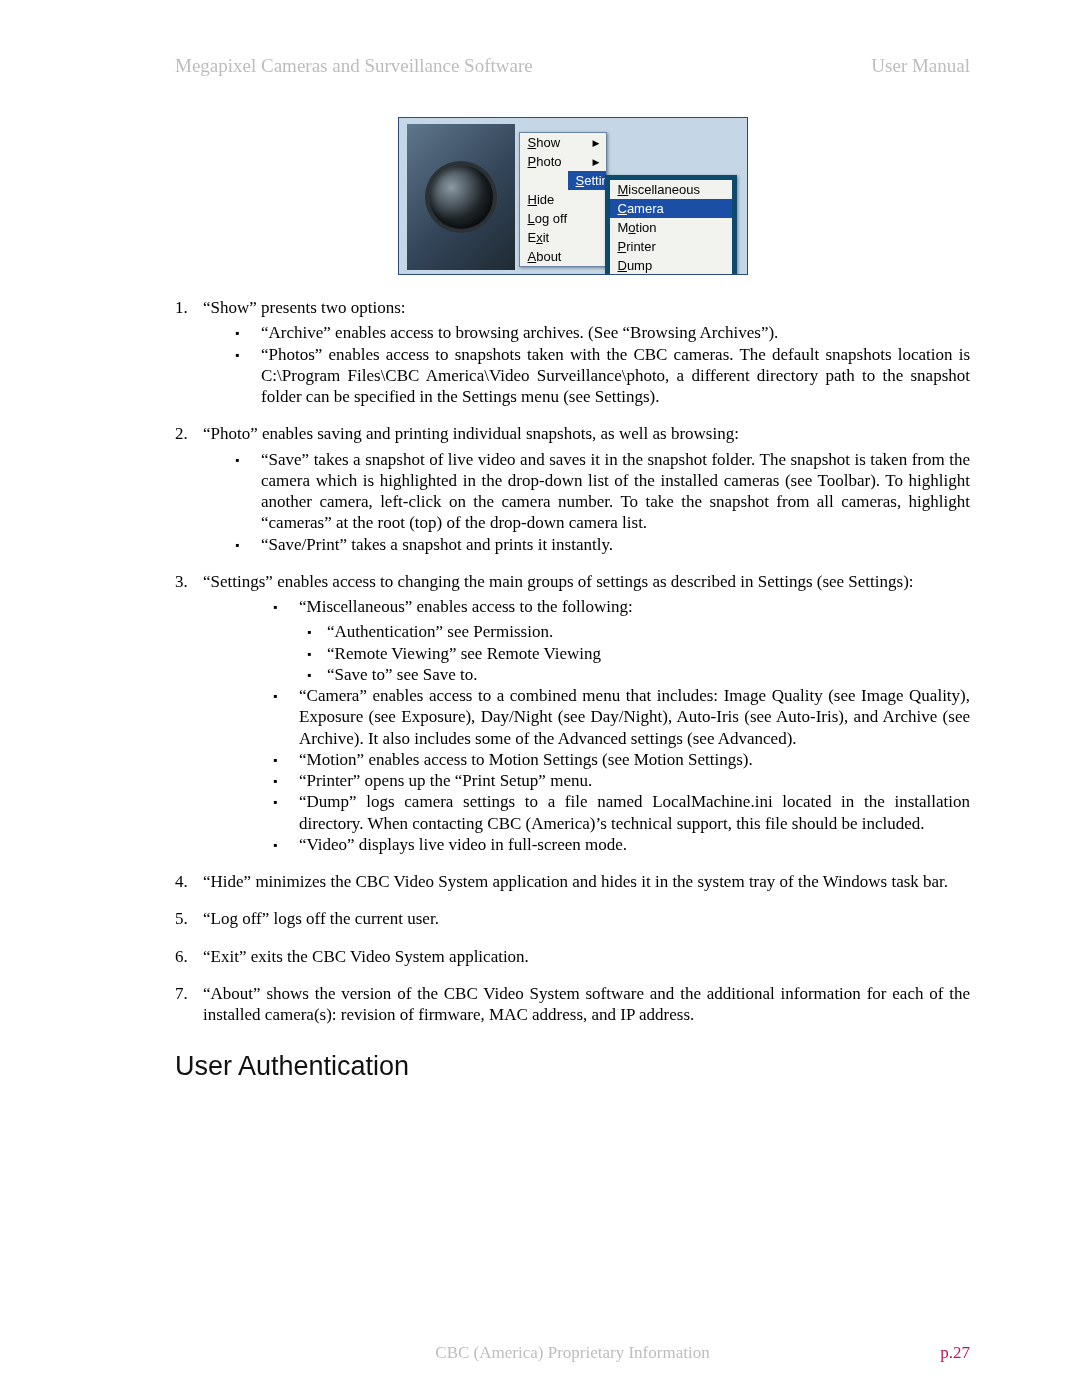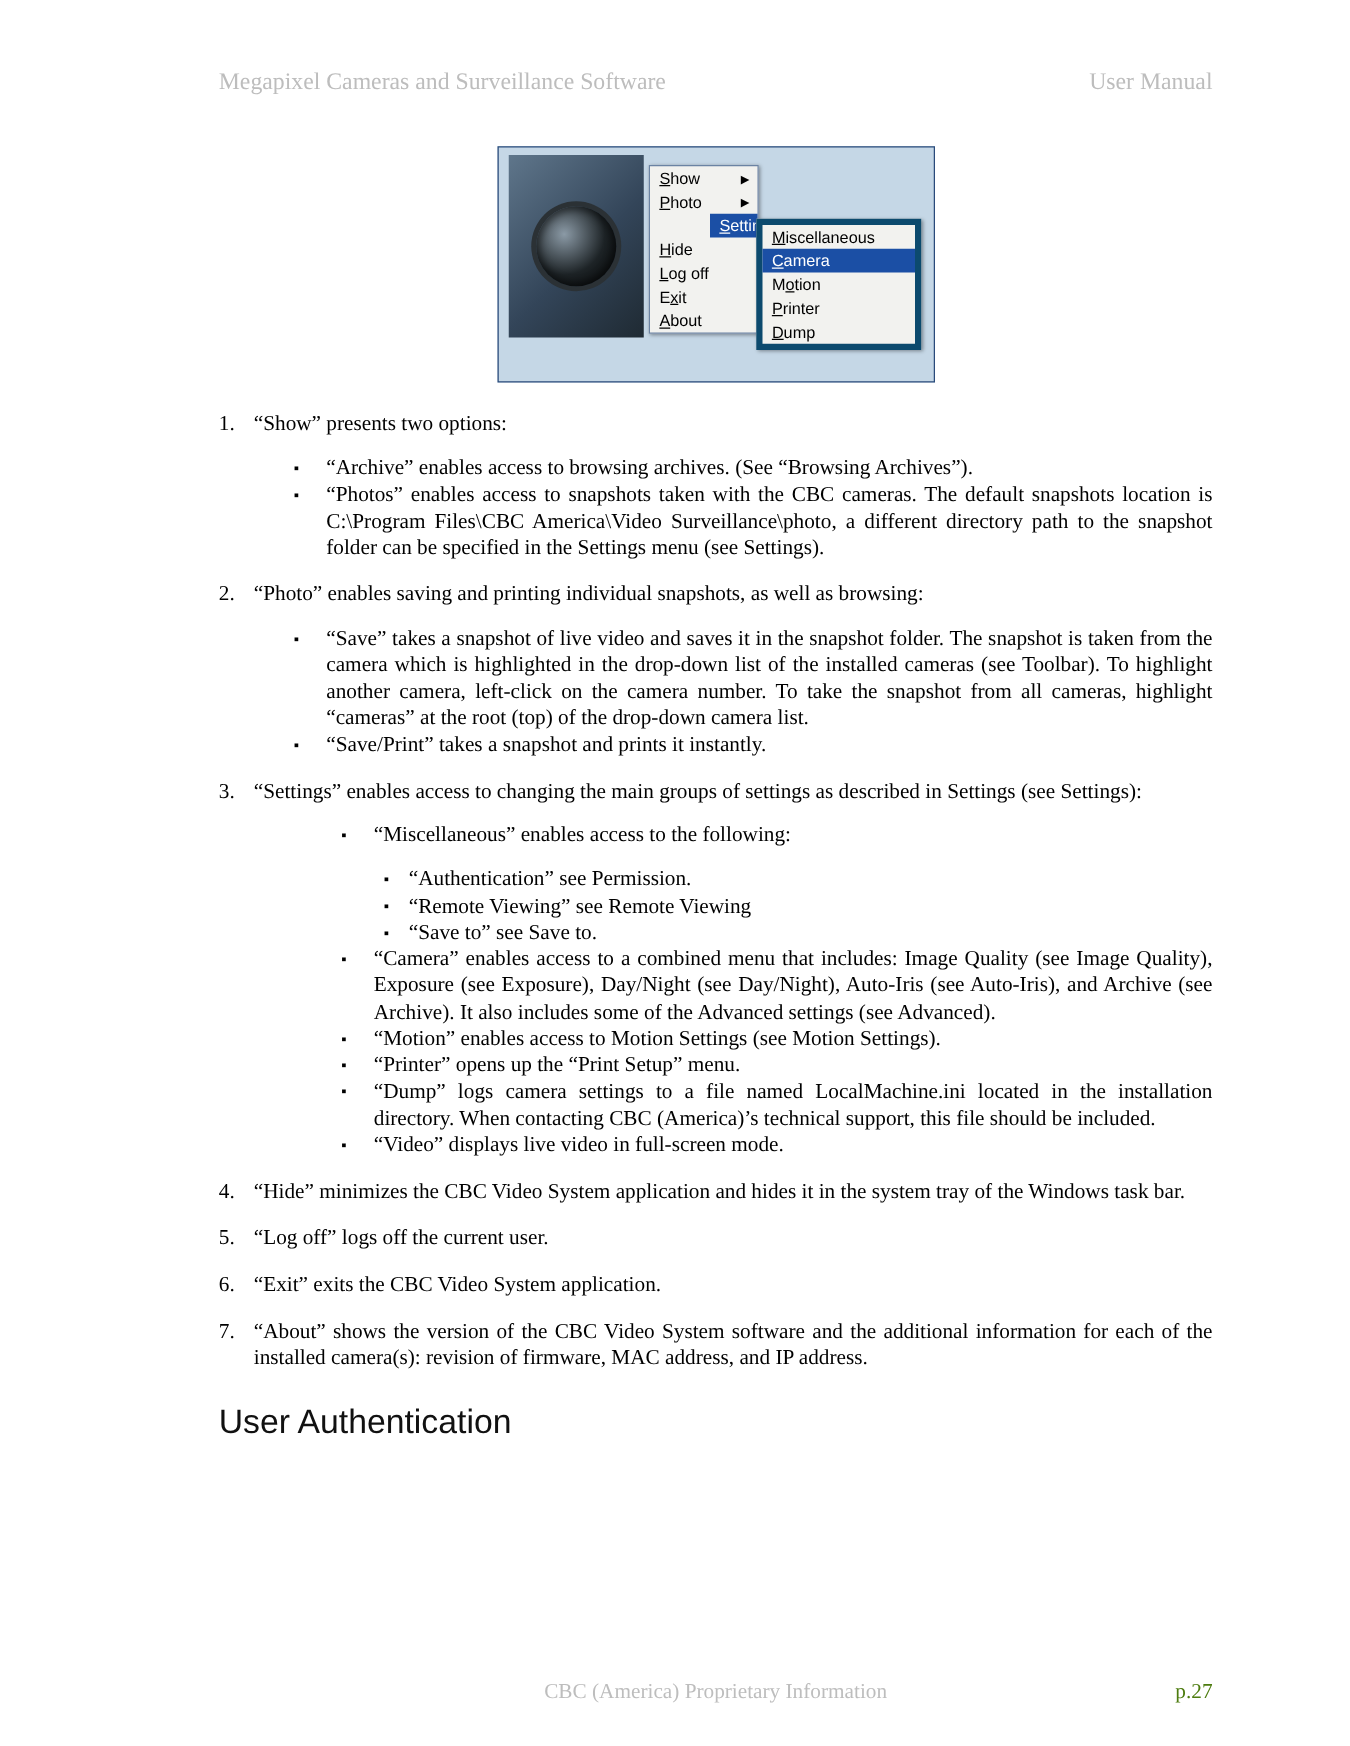--- a/index.html
+++ b/index.html
@@ -24,21 +24,21 @@
     margin-bottom: 40px;
   }
 
   
   .figure {
     width: 350px;
     margin: 0 auto 22px auto;
   }
   .ss {
     width: 350px;
-    height: 189px;
+    height: 158px;
     border: 1px solid #294a7a;
     box-sizing: border-box;
     background: #c5d7e6;
     position: relative;
     overflow: hidden;
   }
   .ss-preview {
     position: absolute;
     left: 8px; top: 6px;
     width: 108px; height: 146px;
@@ -95,21 +95,21 @@
     font-size: 17px;
     line-height: 1.25;
     color: #000;
   }
   .num-item {
     display: flex;
     margin-top: 16px;
   }
   .num-item .marker { width: 28px; flex: 0 0 28px; }
   .num-item .body { flex: 1; text-align: justify; }
-  .bullets, .subbullets { margin: 14px 0 0 0; padding: 0; list-style: none; }
+  .bullets, .subbullets { margin: 4px 0 0 0; padding: 0; list-style: none; }
   .bullets > li {
     padding-left: 58px;
     position: relative;
     text-align: justify;
   }
   .bullets > li::before {
     content: "\25AA";
     position: absolute;
     left: 32px;
     font-size: 12px;
@@ -146,21 +146,21 @@
     justify-content: space-between;
     align-items: baseline;
     font-size: 17px;
   }
   .footer .center {
     position: absolute;
     left: 0; right: 0;
     text-align: center;
     color: #bdbdbd;
   }
-  .footer .pg { color:#4d7c0f; z-index:1; }
+  .footer .pg { color:#be185d; z-index:1; }
 </style>
 </head>
 <body>
 
 <div class="page">
   <div class="hdr">
     <span>Megapixel Cameras and Surveillance Software</span>
     <span>User Manual</span>
   </div>
 

